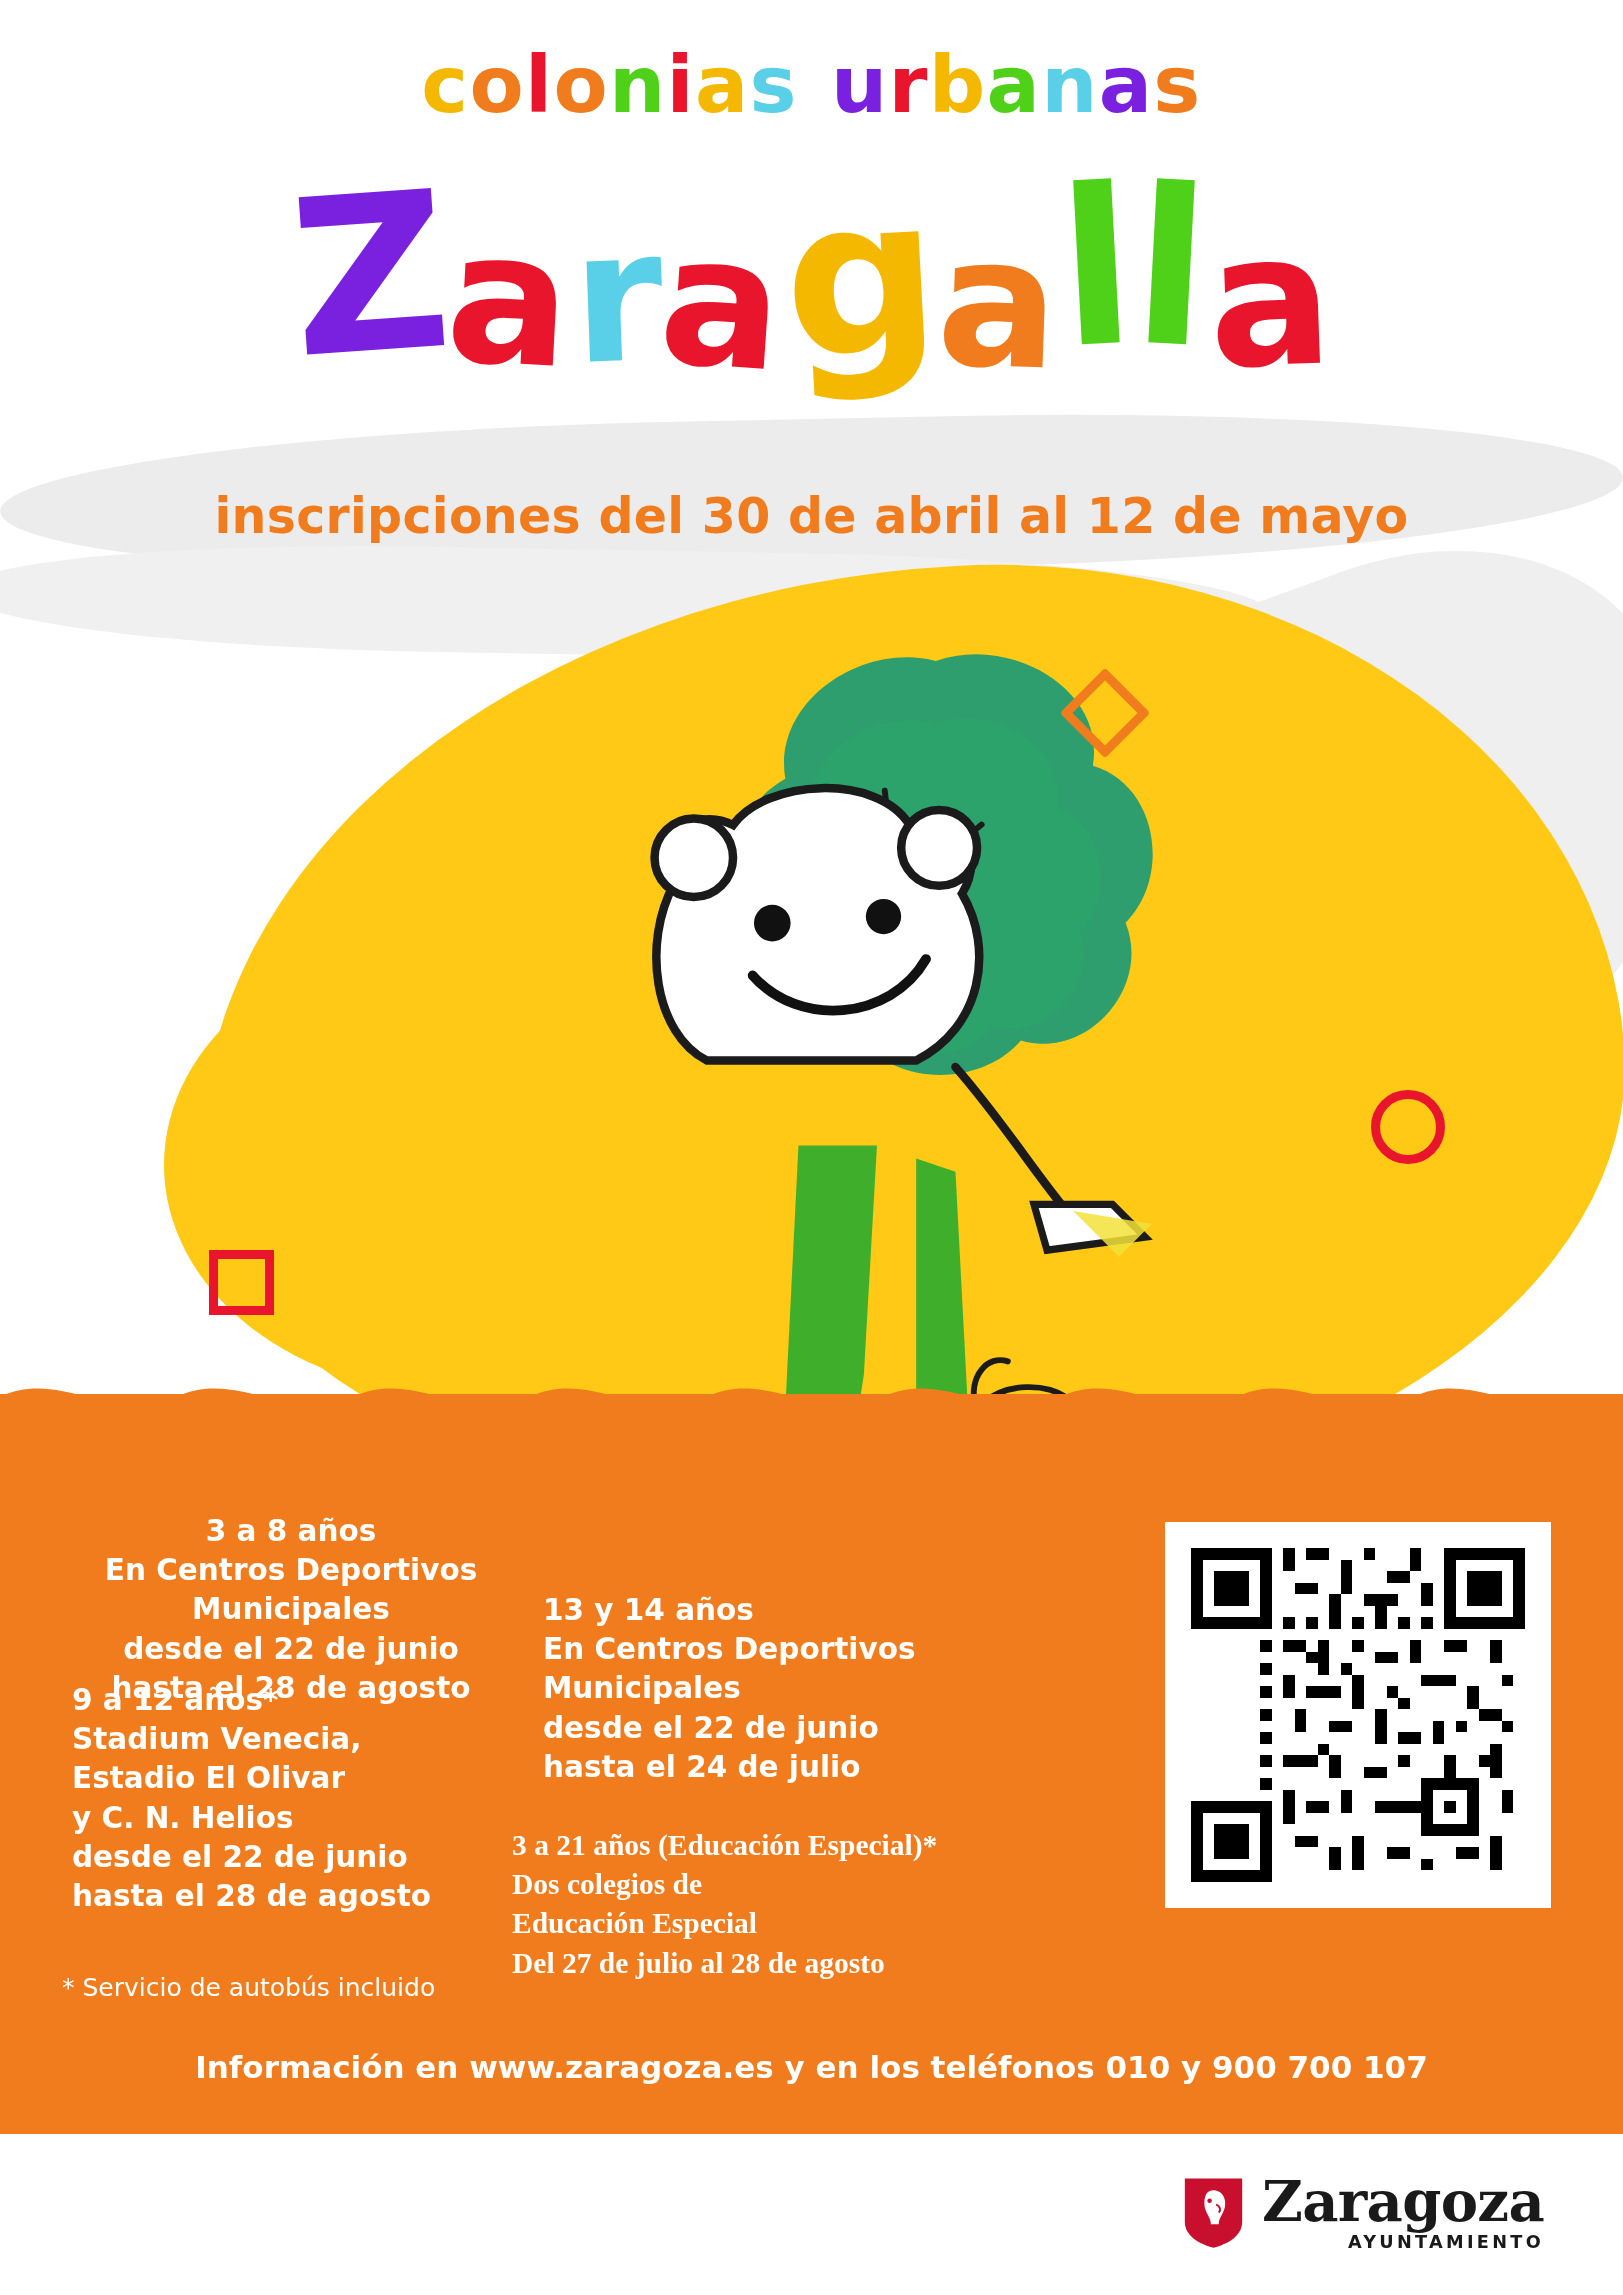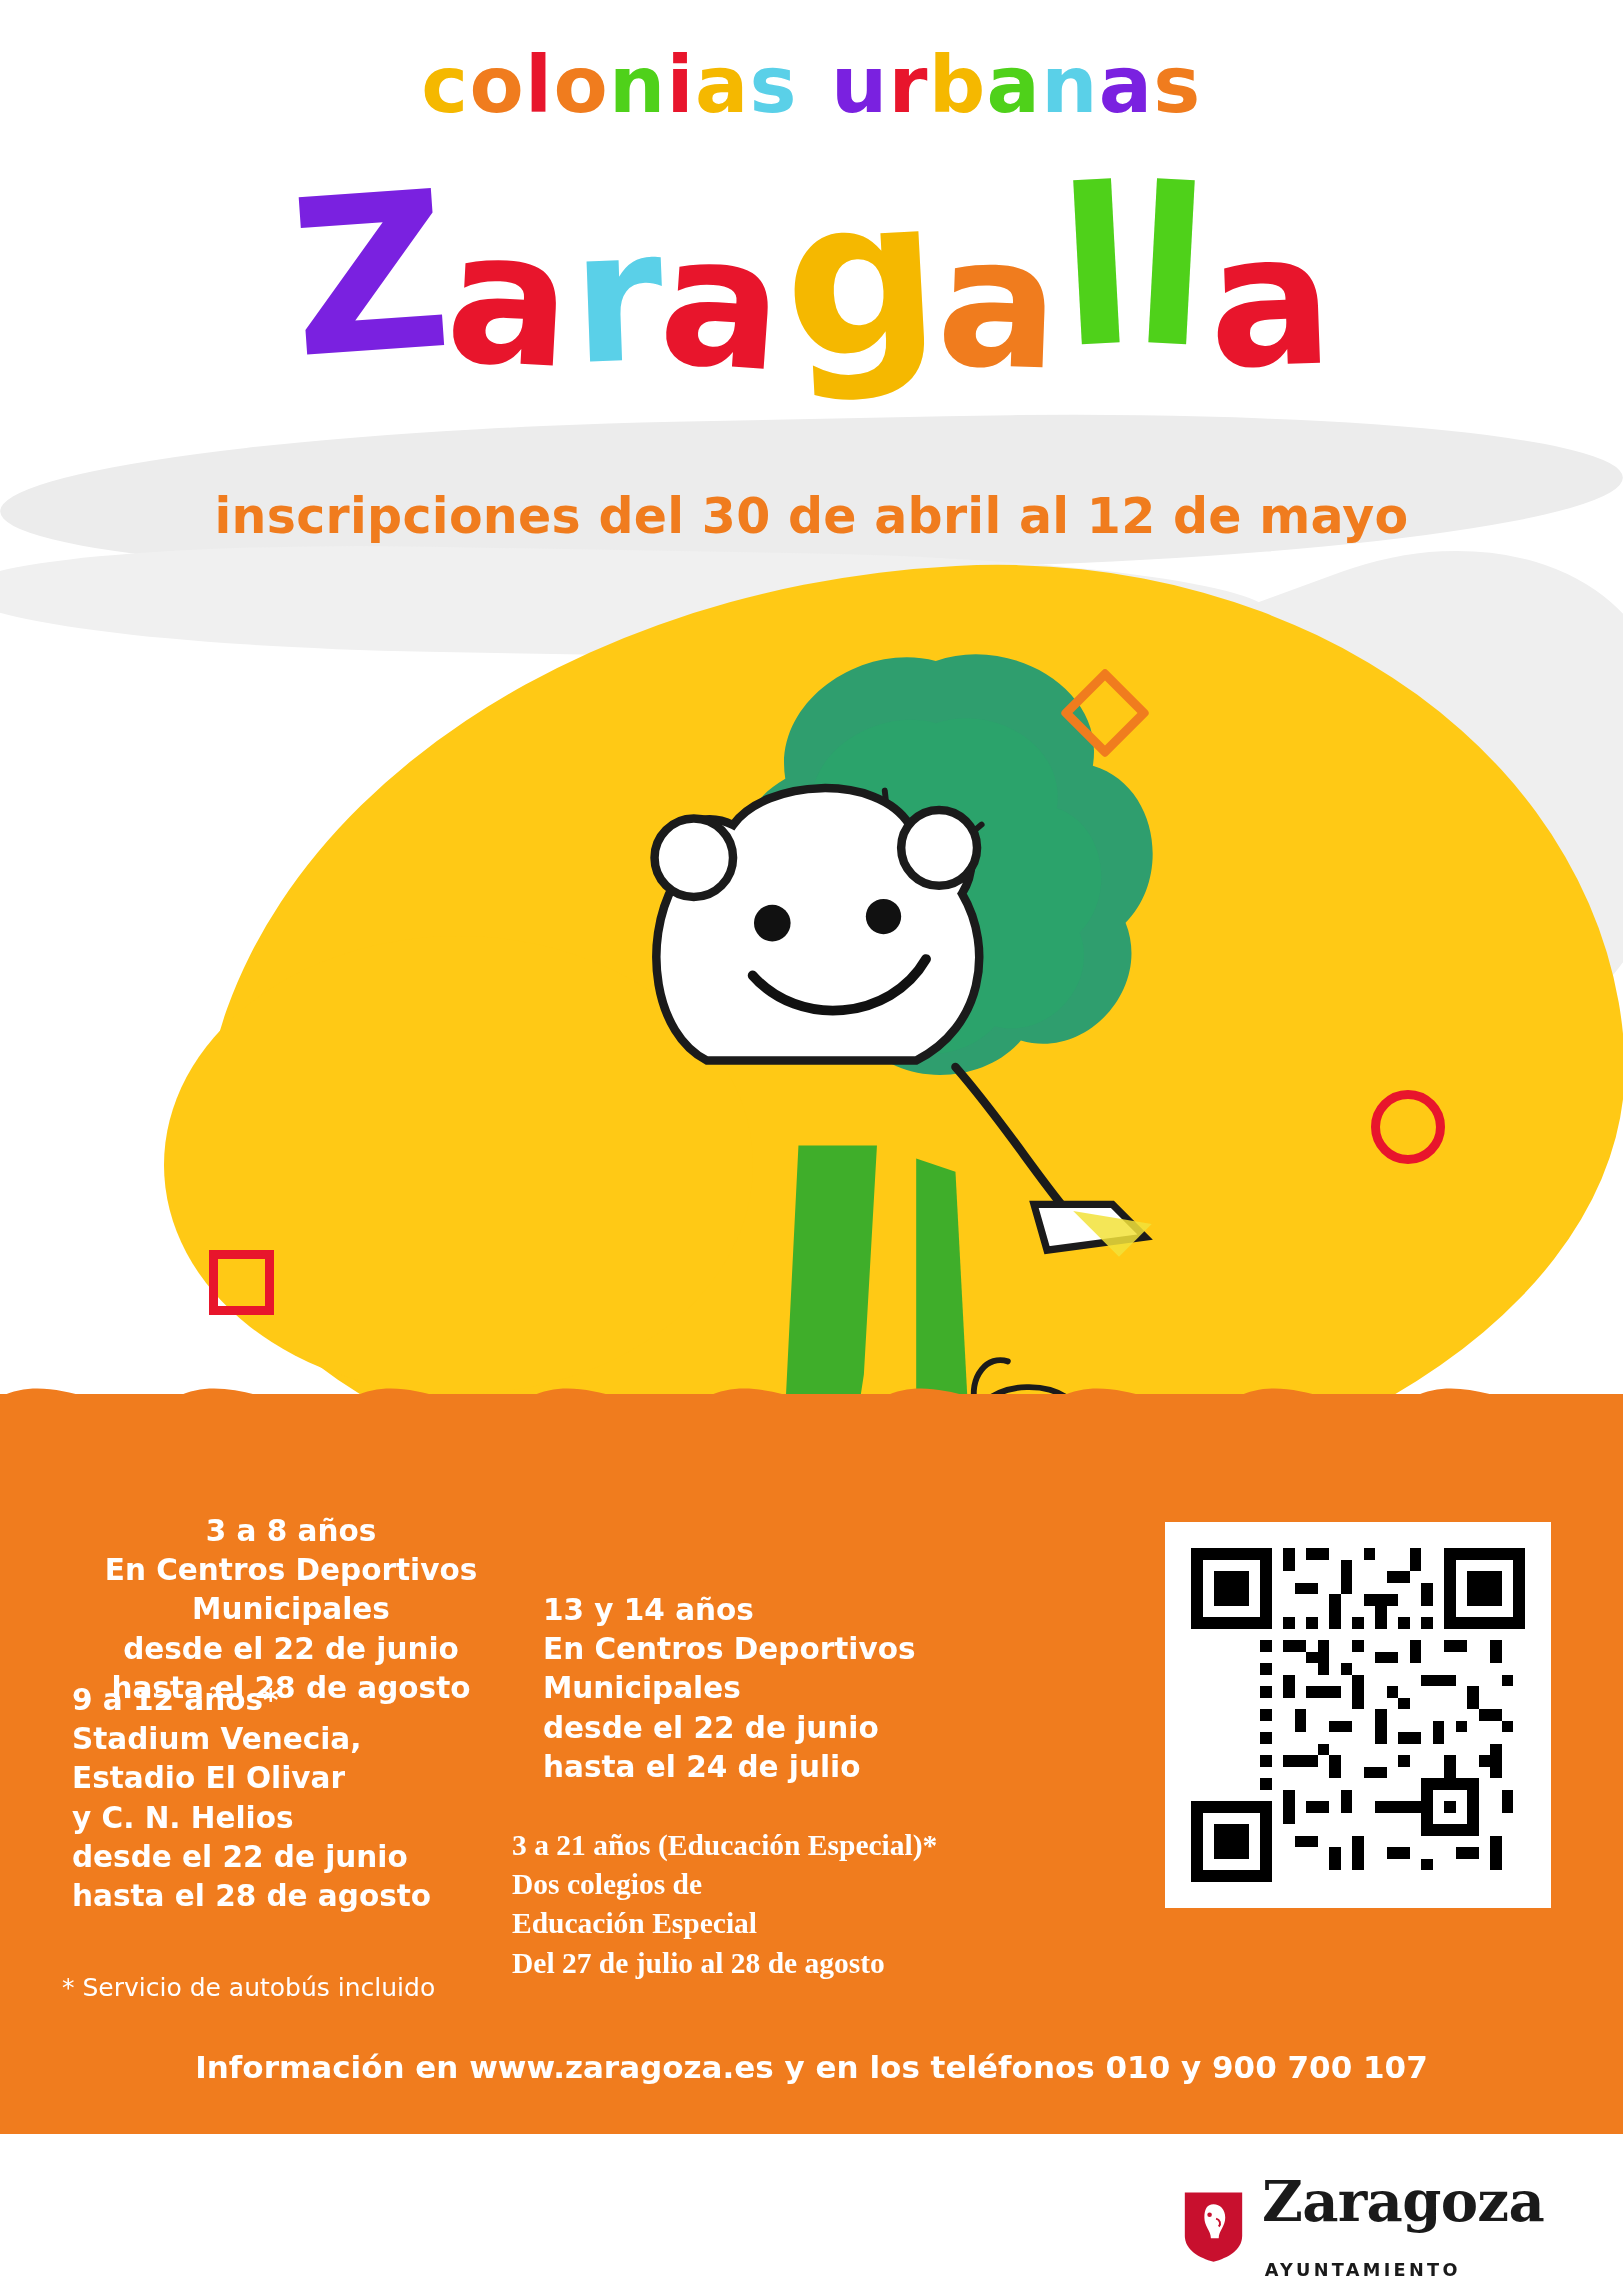--- a/index.html
+++ b/index.html
@@ -213,36 +213,37 @@
     background: #ffffff;
   }
   .logo-wrap {
     position: absolute;
     right: 79px; top: 2173px;
     display: flex;
     align-items: center;
     gap: 17px;
   }
   .logo-shield { width: 63px; height: 73px; }
-  .logo-text { display: flex; flex-direction: column; line-height: 1; gap: 28px; }
+  .logo-text { display: flex; flex-direction: column; line-height: 1; }
   .logo-city {
     font-family: "DejaVu Serif", serif;
     font-weight: 700;
     font-size: 56px;
     color: #1a1a1a;
     letter-spacing: -0.7px;
   }
   .logo-sub {
     font-family: "DejaVu Sans", sans-serif;
     font-weight: 700;
     font-size: 17.7px;
     color: #1a1a1a;
     letter-spacing: 3.3px;
     margin-top: 5.2px;
     margin-left: 2.6px;
+    text-align: right;
   }
 </style>
 </head>
 <body>
 
 <div class="poster">
 
   <div class="brush1"></div>
   <div class="brush2"></div>
   <div class="brush3"></div>

